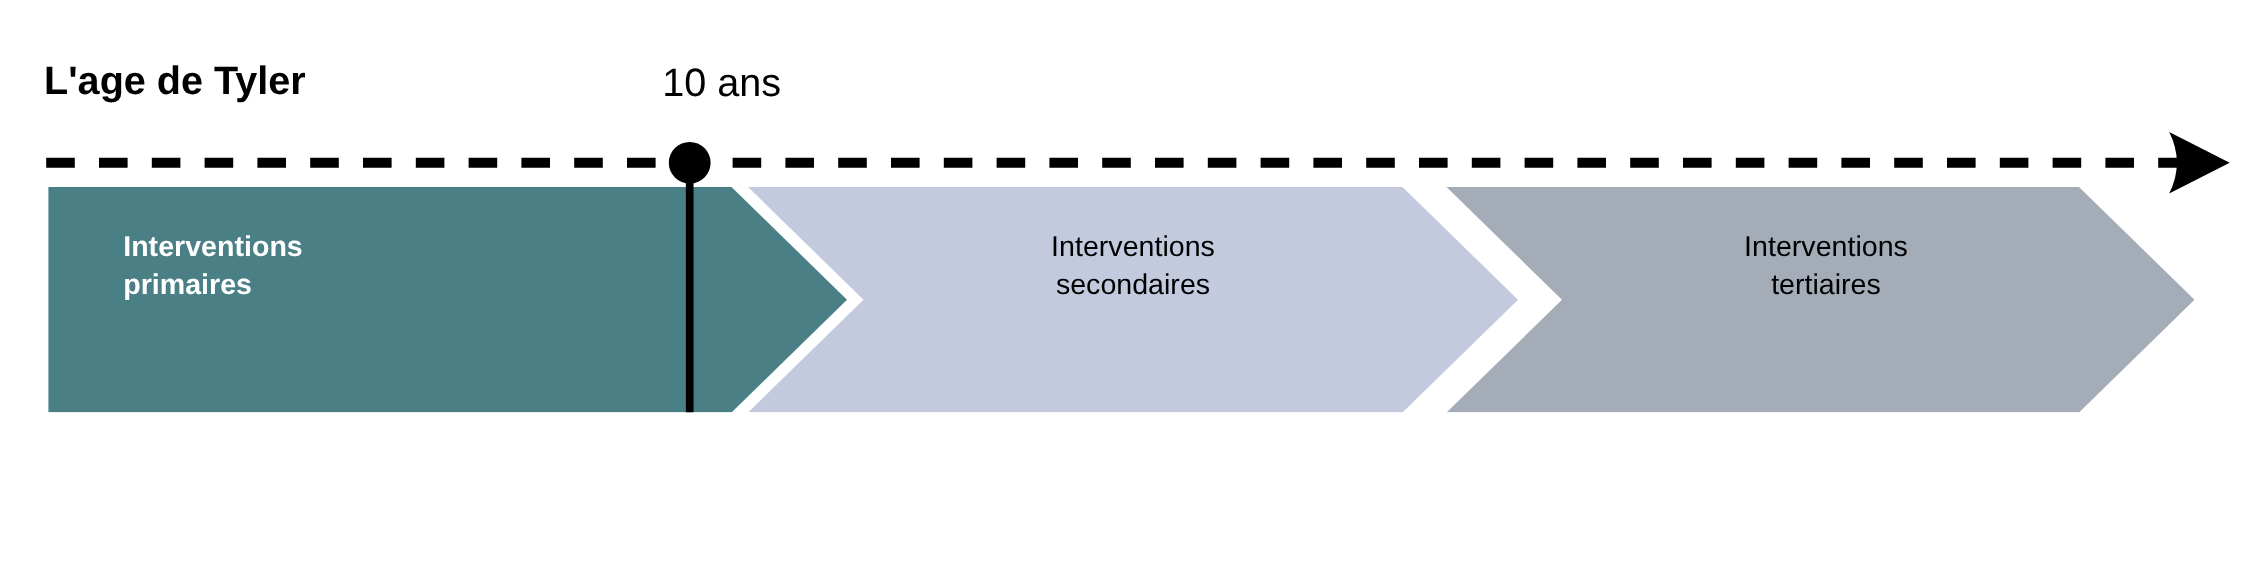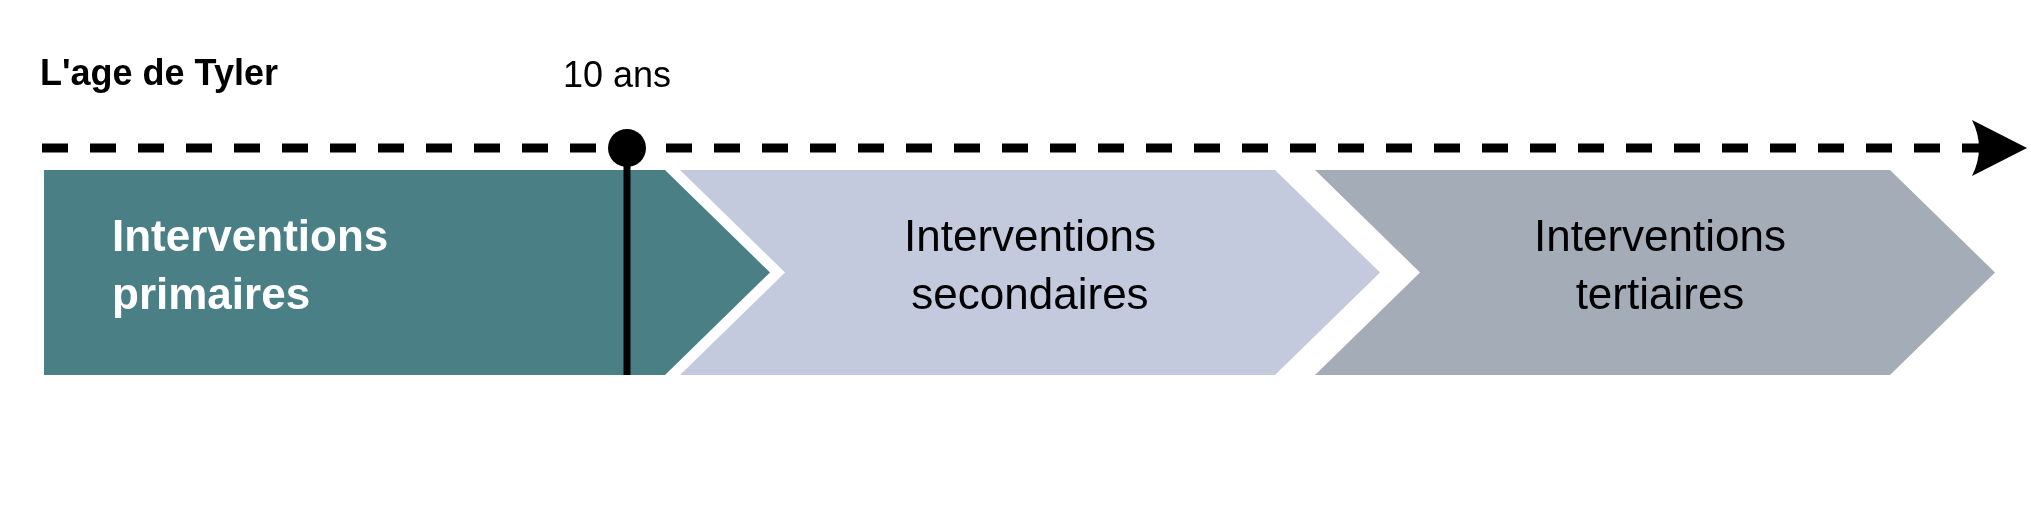--- a/index.html
+++ b/index.html
@@ -57,21 +57,21 @@
     position: absolute;
     left: 0;
     top: 0;
     width: 2041px;
     height: 529px;
   }
 
   .stage-label {
     position: absolute;
     color: #000000;
-    font-size: 44px;
+    font-size: 26px;
     line-height: 1.32;
     font-weight: normal;
     text-align: center;
     white-space: pre-line;
   }
   .stage-label.primary {
     color: #ffffff;
     font-weight: bold;
     text-align: left;
   }
@@ -91,21 +91,21 @@
     line-height: 0;
   }
 </style>
 </head>
 <body>
 
 <div id="canvas" style="background: rgb(255, 255, 255);">
 
   <div class="axis-label">L'age de Tyler</div>
 
-  <div class="marker-label" id="marker-label" style="left: 617px;">10 ans</div>
+  <div class="marker-label" id="marker-label" style="left: 656px;">10 ans</div>
 
   <svg class="band" viewBox="0 0 2041 529">
 
     <polygon id="stage-3-shape" points="1315,170 1890,170 1995,272.5 1890,375 1315,375 1420,272.5" fill="#A4ACB8"></polygon>
 
     <polygon id="stage-2-shape" points="680,170 1275,170 1380,272.5 1275,375 680,375 785,272.5" fill="#C3CADE"></polygon>
 
     <polygon id="stage-1-shape" points="44,170 665,170 770,272.5 665,375 44,375" fill="#4A8085"></polygon>
   </svg>
 

